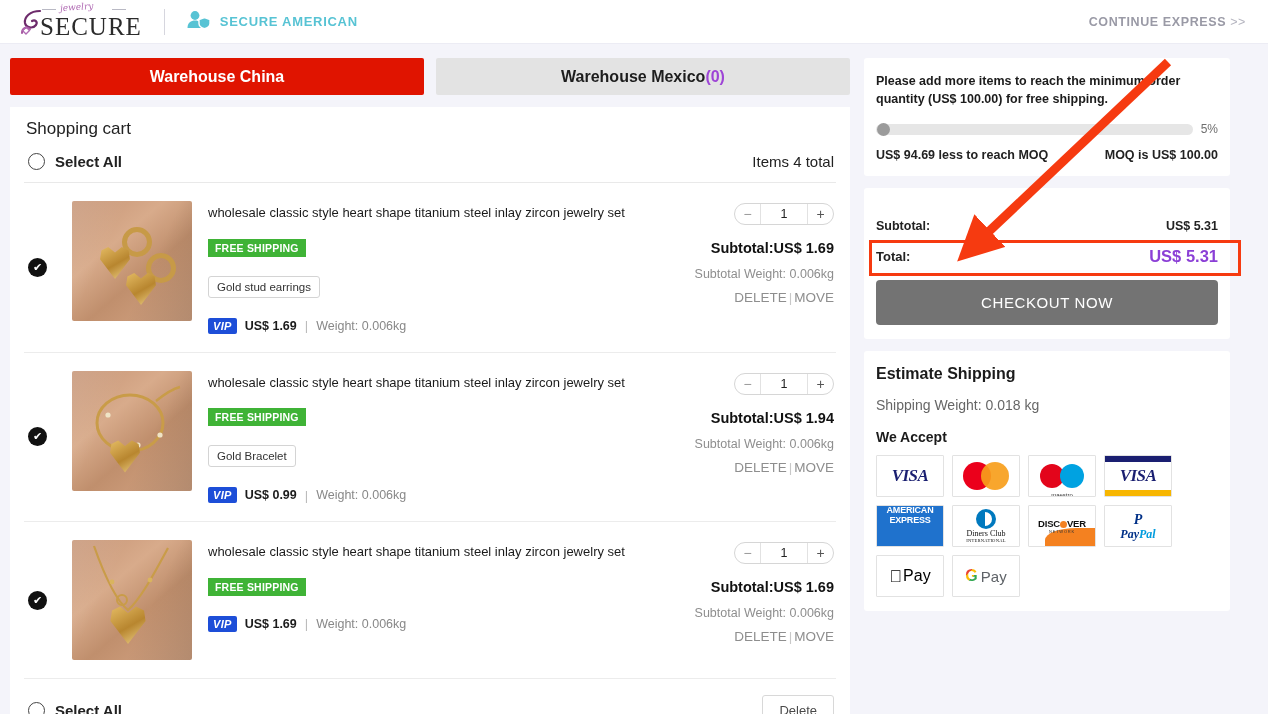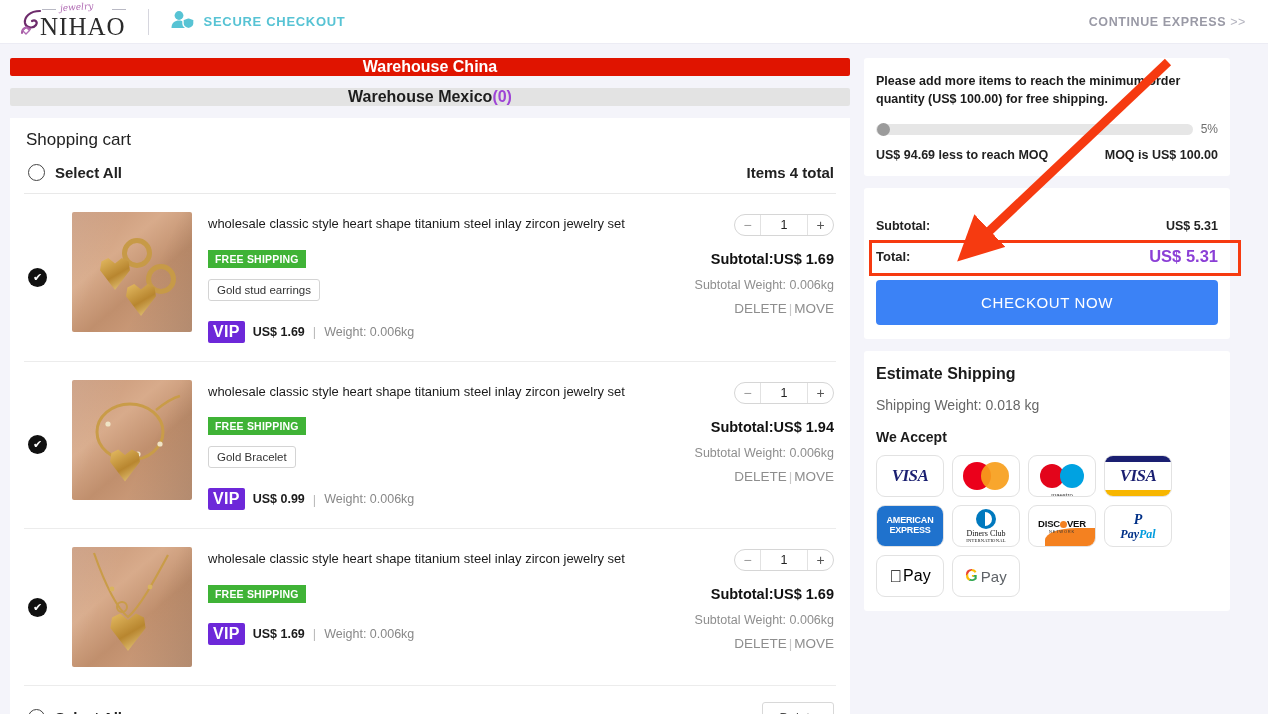--- a/index.html
+++ b/index.html
@@ -64,21 +64,21 @@
     cursor: pointer;
   }
   .continue-shopping .chev { font-weight: normal; color: #b4b4bf; }
 
   
   .page { display: flex; padding: 14px 12px 0 10px; gap: 14px; align-items: flex-start; }
   .cart-col { width: 840px; }
   .side-col { width: 366px; display: flex; flex-direction: column; gap: 12px; }
 
   
-  .tabs { display: flex; gap: 12px; flex-direction: column; }
+  .tabs { display: flex; gap: 12px; }
   .tab {
     flex: 1;
     height: 37px;
     display: flex; align-items: center; justify-content: center;
     font-weight: bold;
     font-size: 16px;
     cursor: pointer;
     border-radius: 2px;
   }
   .tab.active { background: #e01400; color: #fff; }
@@ -99,21 +99,21 @@
   }
   .radio {
     width: 17px; height: 17px;
     border: 1.6px solid #444;
     border-radius: 50%;
     display: inline-block;
     cursor: pointer;
     flex: none;
   }
   .select-label { font-weight: bold; font-size: 15px; margin-left: 10px; }
-  .items-total { margin-left: auto; font-weight: bold; font-size: 15px; }
+  .items-total { margin-left: auto; font-weight: normal; font-size: 15px; }
 
   
   .prow {
     display: flex;
     align-items: flex-start;
     padding: 18px 2px 18px 4px;
     border-bottom: 1px solid #ececec;
     position: relative;
     min-height: 140px;
   }
@@ -164,28 +164,28 @@
     margin-top: 17px;
     letter-spacing: 0.2px;
   }
   .variant {
     display: inline-block;
     border: 1px solid #d4d4d4;
     border-radius: 3px;
     font-size: 11.5px;
     color: #333;
     padding: 4px 8px;
-    margin-top: 11px;
+    margin-top: 19px;
     cursor: pointer;
   }
   .vip-row { display: flex; align-items: center; margin-top: 20px; gap: 8px; }
   .vip-badge {
-    background: #6d28d9; color: #fff;
-    font-weight: bold;
-    font-size: 16px;
+    background: #1d4ed8; color: #fff;
+    font-style: italic; font-weight: bold;
+    font-size: 11px;
     padding: 2px 5px;
     border-radius: 2px;
     letter-spacing: 0.3px;
   }
   .vip-price { font-weight: bold; font-size: 12.5px; color: #1b1b1b; }
   .vip-weight { color: #888; font-size: 12.5px; }
   .vip-sep { color: #bbb; }
 
   .right-cell {
     width: 190px;
@@ -257,39 +257,39 @@
 
   .os-title { font-weight: bold; font-size: 13px; color: #1b1b1b; }
   .os-line { display: flex; margin-top: 17px; font-weight: bold; font-size: 12.5px; }
   .os-line .right { margin-left: auto; }
   .total-line { display: flex; align-items: center; margin-top: 14px; }
   .total-label { font-weight: bold; font-size: 13px; }
   .total-val { margin-left: auto; color: #8b3fd6; font-weight: bold; font-size: 16.5px; }
   .checkout-btn {
     margin-top: 14px;
     width: 100%;
-    background: #3b82f6;
+    background: #737373;
     color: #fff;
     border: none;
     height: 45px;
     border-radius: 4px;
     font-size: 15px;
     letter-spacing: 0.6px;
     cursor: pointer;
     font-family: "Liberation Sans", sans-serif;
   }
 
   .est-title { font-weight: bold; font-size: 16px; color: #1b1b1b; }
   .ship-weight { color: #666; font-size: 14px; margin-top: 14px; }
   .accept-title { font-weight: bold; font-size: 14px; margin-top: 16px; color: #1b1b1b; }
   .paygrid { display: flex; flex-wrap: wrap; gap: 8px; margin-top: 10px; }
   .paycard {
     width: 68px; height: 42px;
     border: 1px solid #e2e2e2;
-    border-radius: 9px;
+    border-radius: 1px;
     background: #fff;
     display: flex; align-items: center; justify-content: center;
     overflow: hidden;
     position: relative;
   }
   .pay-visa { color: #1a1f71; font-family: "Liberation Serif", serif; font-style: italic; font-weight: bold; font-size: 17px; letter-spacing: -0.5px; }
   .mc-wrap { position: relative; width: 46px; height: 28px; }
   .mc-l, .mc-r { position: absolute; top: 0; width: 28px; height: 28px; border-radius: 50%; }
   .mc-l { left: 0; background: #eb001b; }
   .mc-r { right: 0; background: #f79e1b; opacity: 0.92; }
@@ -297,21 +297,21 @@
   .mo-l, .mo-r { position: absolute; top: 0; width: 24px; height: 24px; border-radius: 50%; }
   .mo-l { left: 0; background: #e3051b; }
   .mo-r { right: 0; background: #00a2e1; }
   .maestro-txt { position: absolute; bottom: -10px; left: 0; width: 100%; text-align: center; font-size: 6px; color: #333; }
   .ve-top { position: absolute; top: 0; left: 0; right: 0; height: 6px; background: #1a1f71; }
   .ve-bot { position: absolute; bottom: 0; left: 0; right: 0; height: 6px; background: #f7b600; }
   .amex {
     background: #1f72cd; color: #fff;
     width: 100%; height: 100%;
     display: flex; flex-direction: column;
-    align-items: center; justify-content: center;
+    align-items: center; justify-content: flex-start;
     font-weight: bold; font-size: 9px; line-height: 1.1;
     letter-spacing: -0.2px;
   }
   .diners-o {
     width: 20px; height: 20px; border-radius: 50%;
     background: #0079be; position: relative;
   }
   .diners-o::after {
     content: ""; position: absolute; left: 9px; top: 3px;
     width: 7px; height: 14px; background: #fff; border-radius: 0 7px 7px 0;
@@ -355,34 +355,34 @@
     <div class="logo-swirl">
       <svg width="26" height="30" viewBox="0 0 26 30">
         <path d="M22 4 C12 4 6 10 7 16 C8 21 15 22 18 18 C20 15 17 12 14 14" fill="none" stroke="#6d2b6b" stroke-width="2.2" stroke-linecap="round"></path>
         <path d="M4 26 C4 21 9 19 12 22" fill="none" stroke="#a4559f" stroke-width="2" stroke-linecap="round"></path>
         <path d="M3 22 l3.5 3.5 -3.5 3.5 -3.5 -3.5 z" fill="none" stroke="#b06ab3" stroke-width="1.4" transform="translate(5,-2)"></path>
       </svg>
     </div>
     <div class="logo-rule-l"></div>
     <div class="logo-script">jewelry</div>
     <div class="logo-rule-r"></div>
-    <div class="logo-text">NIHAO</div>
+    <div class="logo-text">SECURE</div>
   </div>
 
   <div class="hdr-divider"></div>
 
   <div class="secure-box">
     <span>
       <svg width="24" height="20" viewBox="0 0 24 20">
         <circle cx="8" cy="5.5" r="4.4" fill="#57c3d4"></circle>
         <path d="M0.5 18 C0.5 12.5 4 10.5 8 10.5 C12 10.5 15.5 12.5 15.5 18 Z" fill="#57c3d4"></path>
         <path d="M17.5 7.5 L23 9.6 L23 13.4 C23 16 20.4 17.8 17.5 18.6 C14.6 17.8 12 16 12 13.4 L12 9.6 Z" fill="#57c3d4" stroke="#ffffff" stroke-width="1.4"></path>
       </svg>
     </span>
-    <span class="secure-label">SECURE CHECKOUT</span>
+    <span class="secure-label">SECURE AMERICAN</span>
   </div>
 
   <div class="continue-shopping">
     <span>CONTINUE EXPRESS</span>
     <span class="chev">&gt;&gt;</span>
   </div>
 </div>
 
 <div class="page">
 

